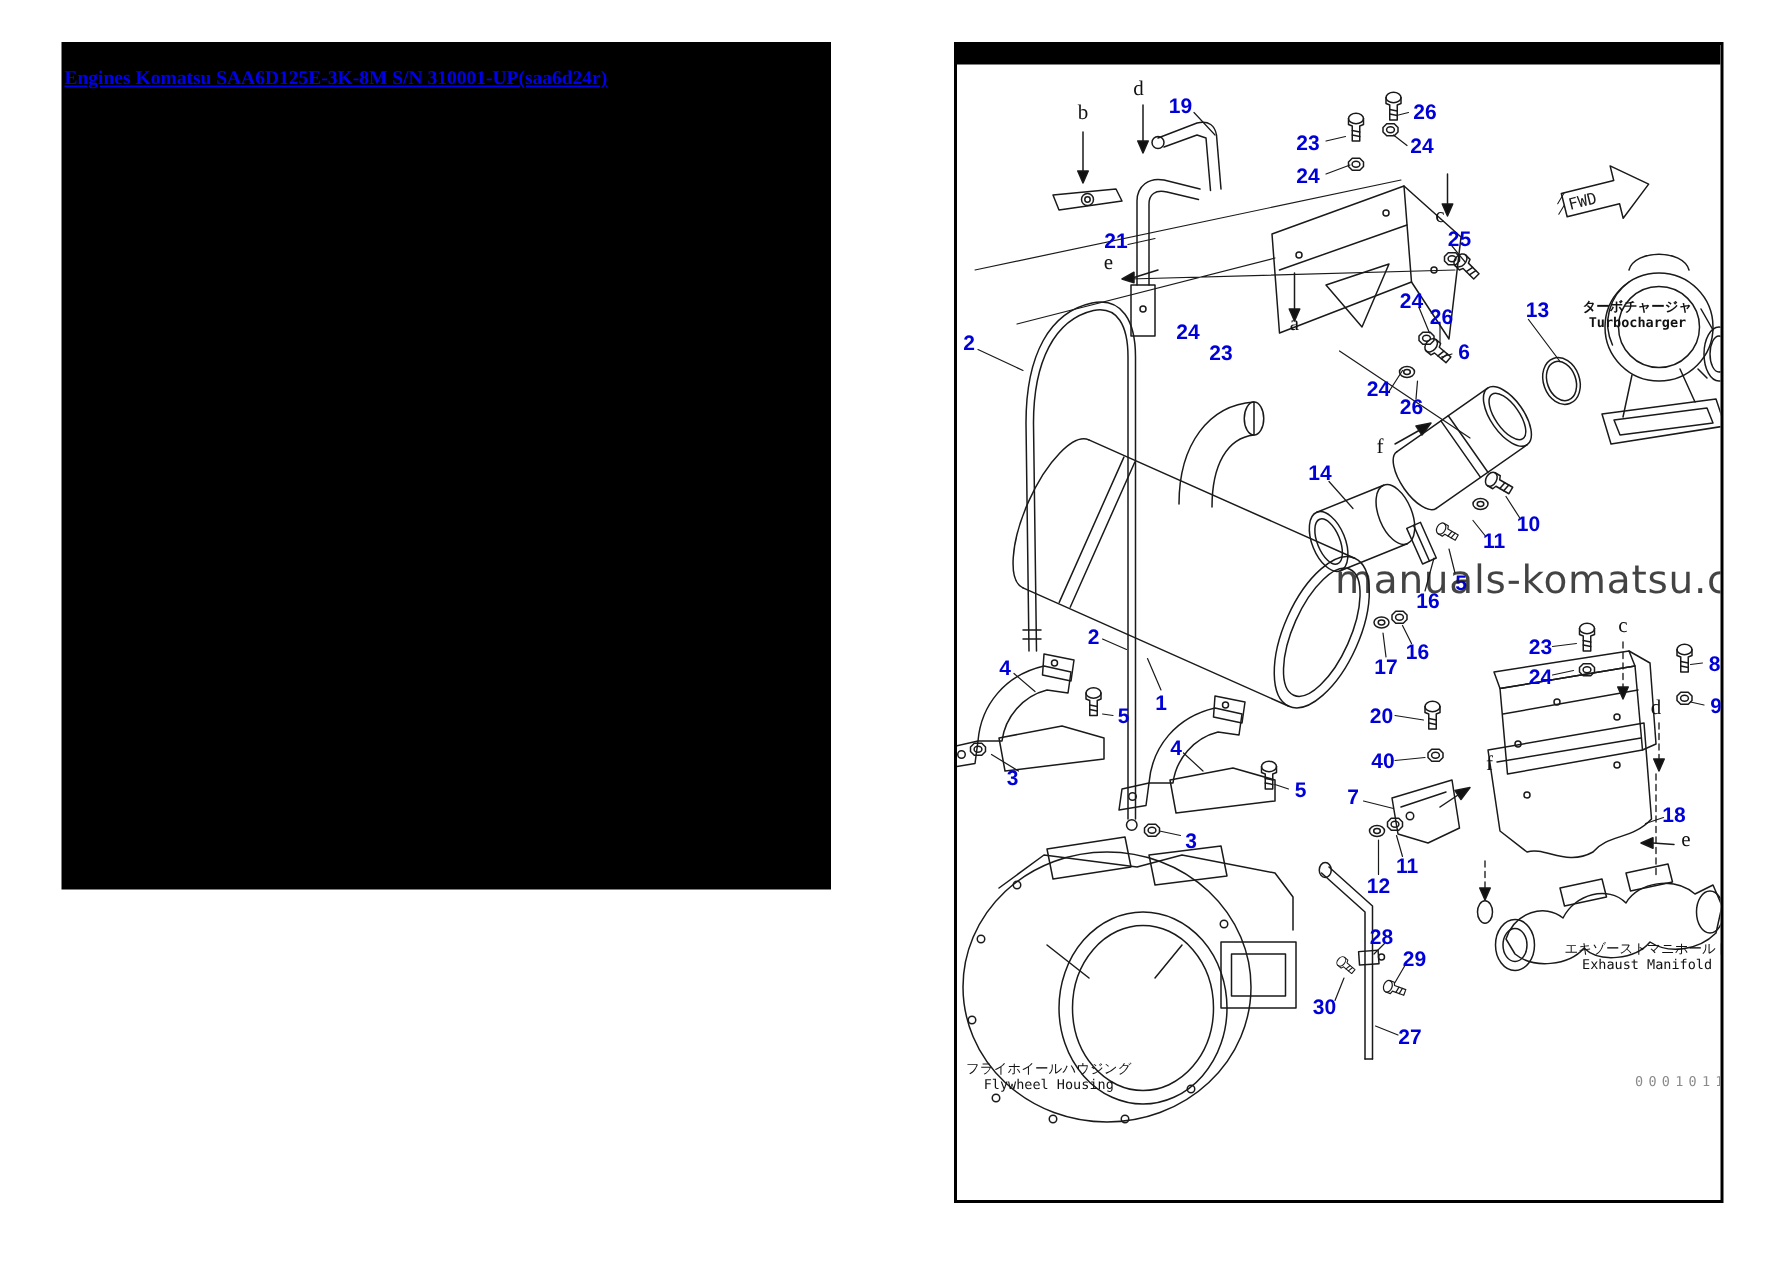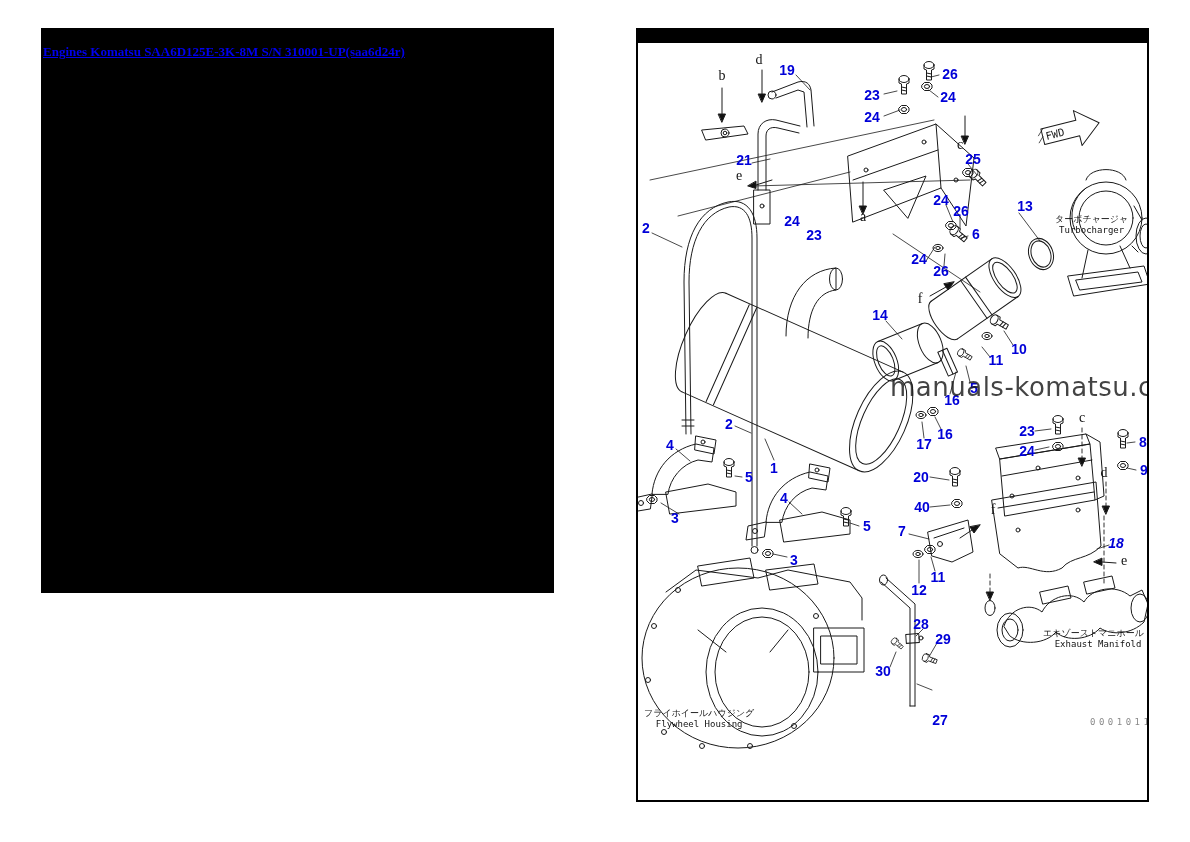--- a/index.html
+++ b/index.html
@@ -320,38 +320,38 @@
       <span class="callout" style="left: 284px; top: 477px;">40</span>
       <span class="callout" style="left: 264px; top: 501px;">7</span>
       <span class="callout" style="left: 91px; top: 394px;">2</span>
       <span class="callout" style="left: 32px; top: 415px;">4</span>
       <span class="callout" style="left: 136px; top: 438px;">1</span>
       <span class="callout" style="left: 111px; top: 447px;">5</span>
       <span class="callout" style="left: 37px; top: 488px;">3</span>
       <span class="callout" style="left: 146px; top: 468px;">4</span>
       <span class="callout" style="left: 229px; top: 496px;">5</span>
       <span class="callout" style="left: 156px; top: 530px;">3</span>
-      <span class="callout" style="left: 478px; top: 513px; font-style: italic;">18</span>
+      <span class="callout" style="left: 478px; top: 513px;">18</span>
       <span class="callout" style="left: 300px; top: 547px;">11</span>
       <span class="callout" style="left: 281px; top: 560px;">12</span>
       <span class="callout" style="left: 283px; top: 594px;">28</span>
       <span class="callout" style="left: 305px; top: 609px;">29</span>
       <span class="callout" style="left: 245px; top: 641px;">30</span>
-      <span class="callout" style="left: 302px; top: 661px; margin-top: 29px;">27</span>
+      <span class="callout" style="left: 302px; top: 661px;">27</span>
       <span class="letterlab" style="left: 84px; top: 46px;">b</span>
       <span class="letterlab" style="left: 121px; top: 30px;">d</span>
       <span class="letterlab" style="left: 101px; top: 146px;">e</span>
       <span class="letterlab" style="left: 225px; top: 187px;">a</span>
       <span class="letterlab" style="left: 322px; top: 115px;">c</span>
       <span class="letterlab" style="left: 282px; top: 269px;">f</span>
       <span class="letterlab" style="left: 444px; top: 388px;">c</span>
       <span class="letterlab" style="left: 466px; top: 443px;">d</span>
       <span class="letterlab" style="left: 355px; top: 480px;">f</span>
       <span class="letterlab" style="left: 486px; top: 531px;">e</span>
-      <div class="partlabel" style="left: 417px; top: 184px;">
+      <div class="partlabel" style="left: 417px; top: 170px; font-weight: bold;">
         <div>ターボチャージャ</div>
         <div>Turbocharger</div>
       </div>
       <div class="partlabel" style="left: 405px; top: 598px;">
         <div>エキゾーストマニホールド</div>
         <div>Exhaust Manifold</div>
       </div>
       <div class="partlabel" style="left: 6px; top: 678px;">
         <div>フライホイールハウジング</div>
         <div>Flywheel Housing</div>

